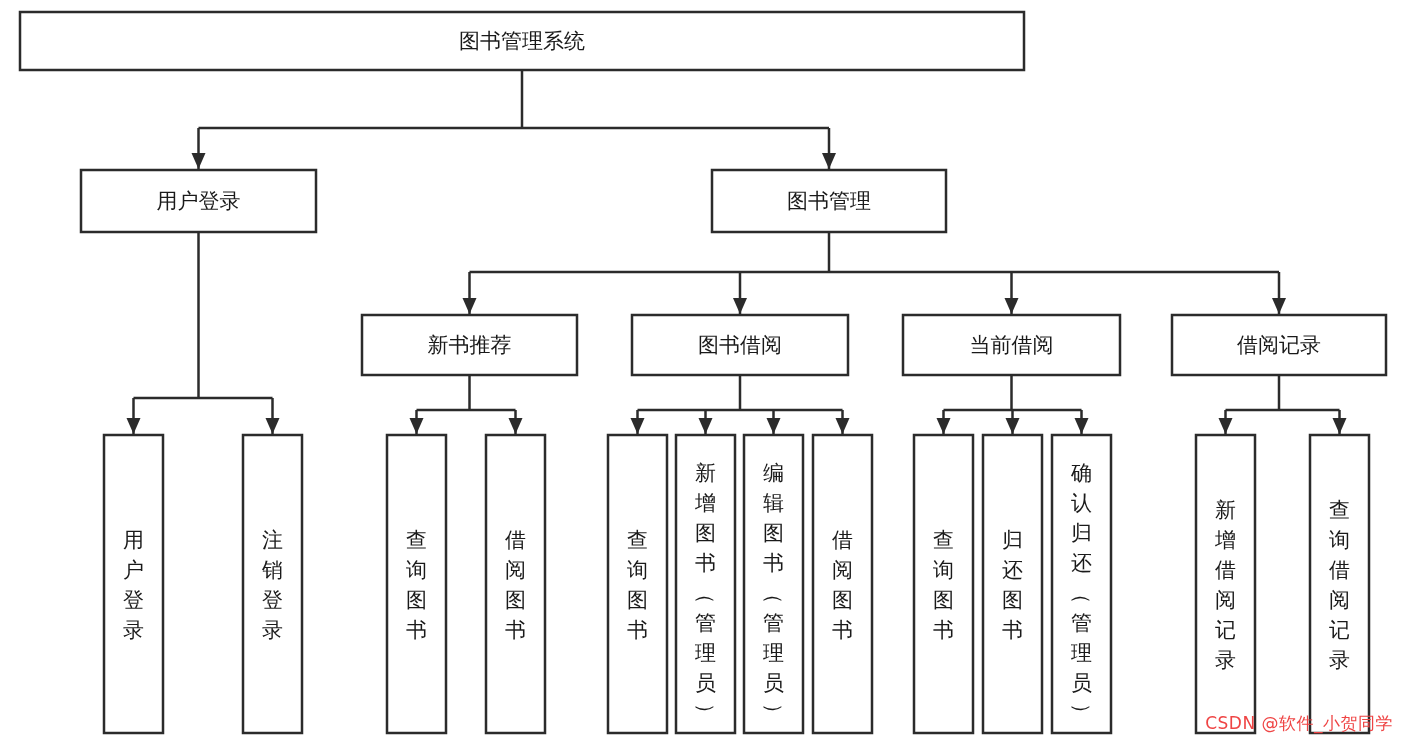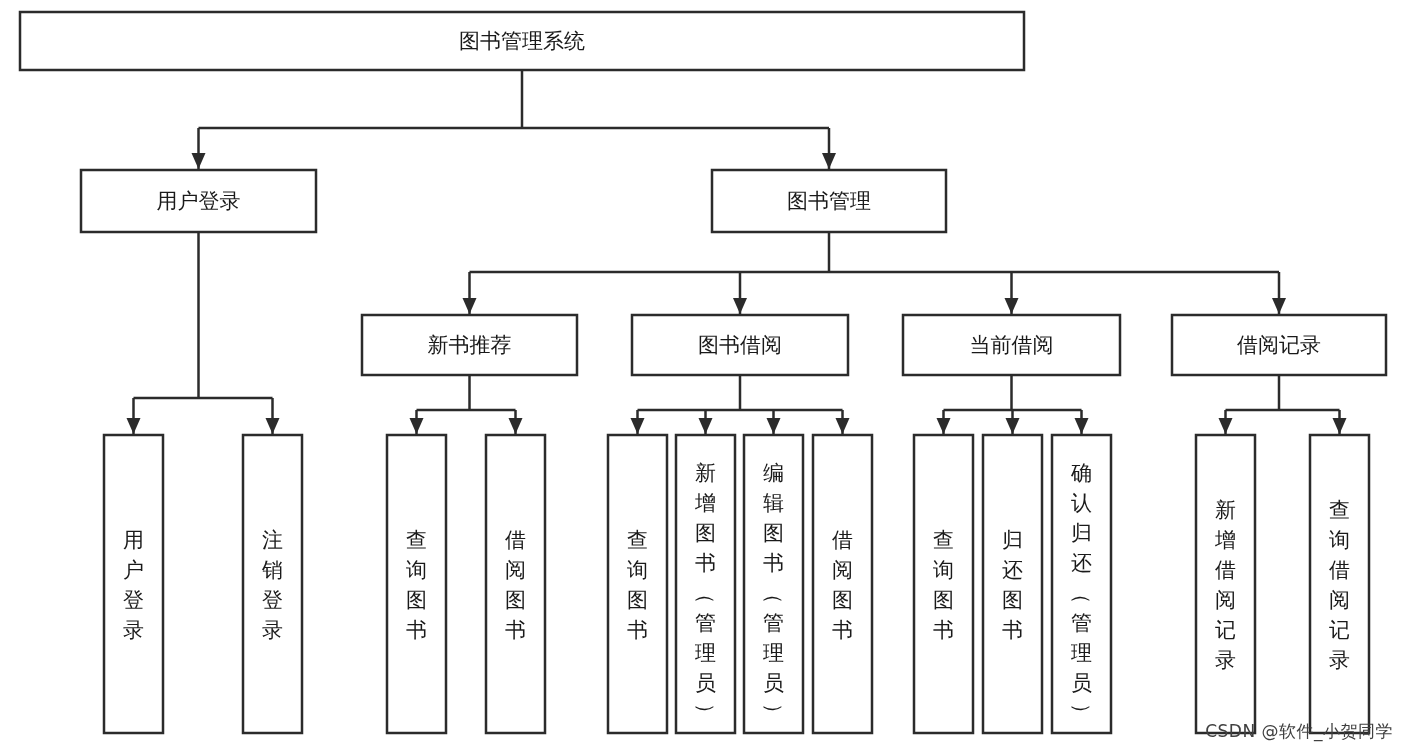--- a/index.html
+++ b/index.html
@@ -49,24 +49,24 @@
     stroke-width: 2.5;
     fill: none;
   }
   .arrow-head {
     fill: #2b2b2b;
     stroke: none;
   }
   .watermark {
     position: absolute;
     right: 12px;
-    bottom: 4px;
+    bottom: 12px;
     font-family: "DejaVu Sans", "Liberation Sans", sans-serif;
     font-size: 17px;
-    color: #404040;
+    color: #ef4444;
     letter-spacing: 0.5px;
     white-space: nowrap;
     pointer-events: none;
   }
 </style>
 </head>
 <body>
 
 <div id="diagram-root">
   <svg class="diagram" viewBox="0 0 1405 747" xmlns="http://www.w3.org/2000/svg">

